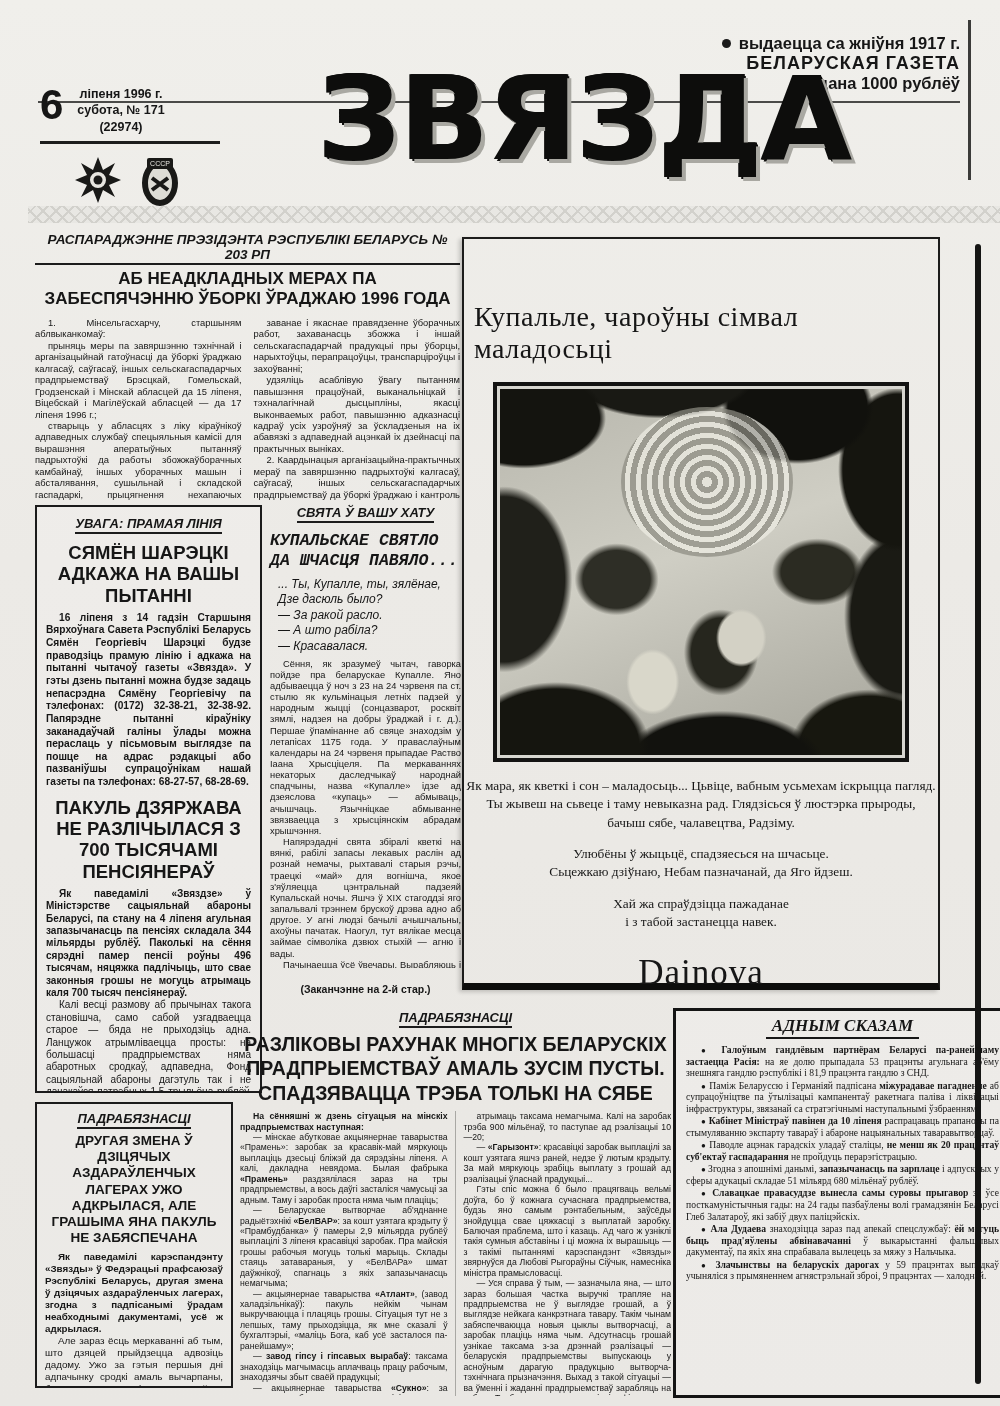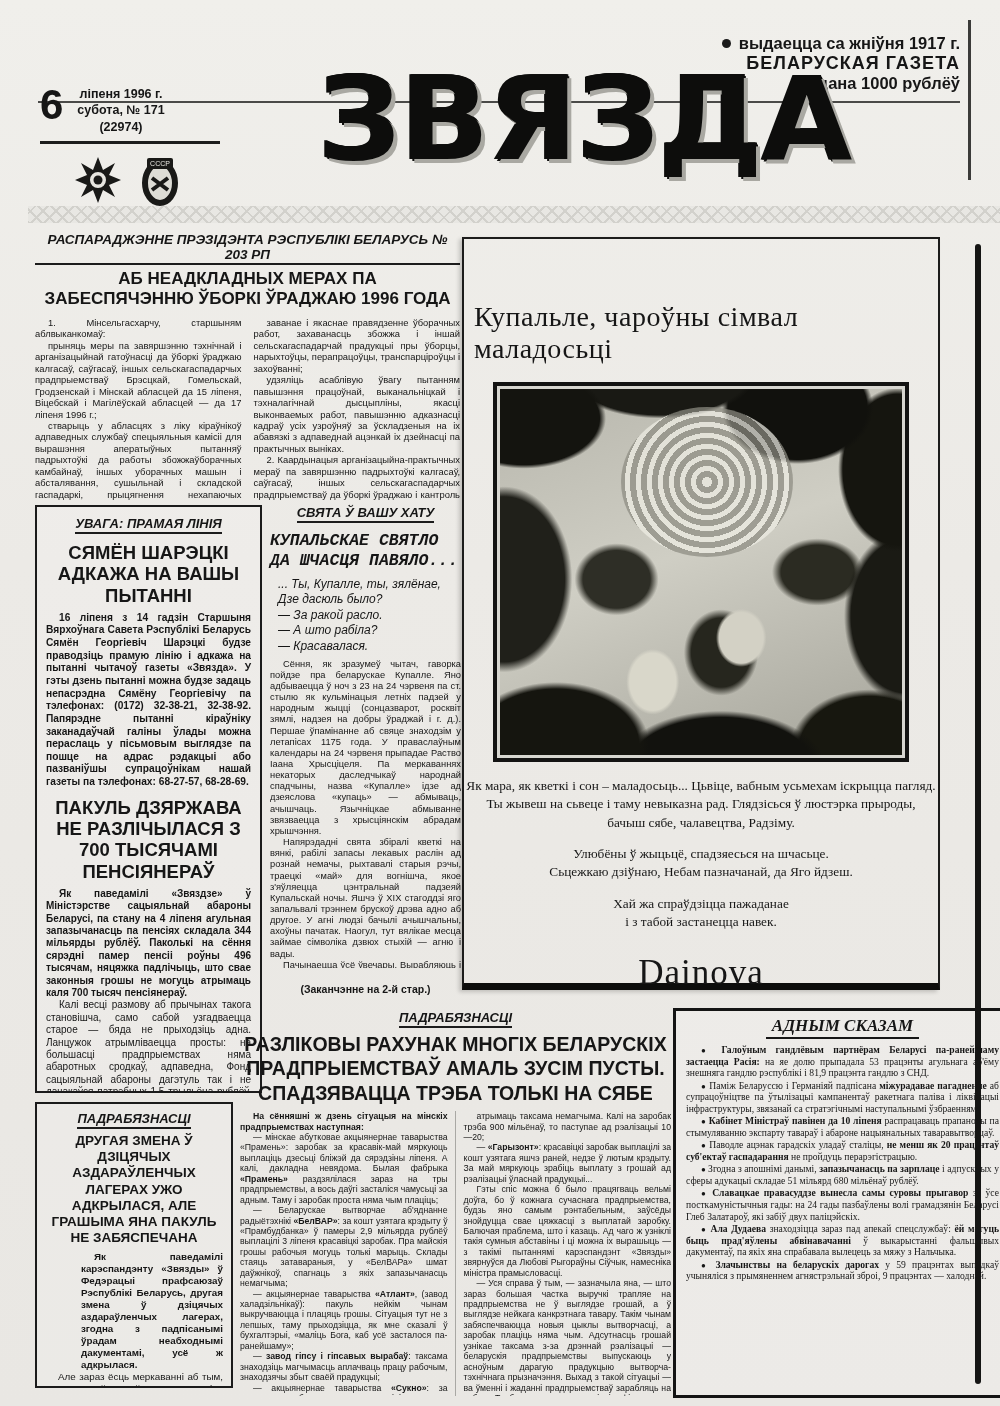--- a/index.html
+++ b/index.html
@@ -40,21 +40,21 @@
   .decree-cols>div{width:50%;}
   
   .left-col{position:absolute;left:35px;top:505px;width:227px;}
   .hotline-box{height:588px;overflow:hidden;padding:9px 9px 6px;box-sizing:border-box;}
   .hotline-box h3,.pens-title{font-size:18.5px;text-align:center;margin:8px 0 6px;line-height:1.15;}
   .hotline-body{font-weight:bold;font-size:10.2px;line-height:1.24;}
   .pens-lead{font-weight:bold;}
   .pens-body,.pens-lead{font-size:10px;line-height:1.24;}
   .camps-box{margin-top:9px;width:198px;box-sizing:border-box;height:286px;overflow:hidden;padding:7px 8px;}
   .camps-box h3{font-size:13.5px;text-align:center;margin:1px 0 5px;line-height:1.2;}
-  .camps-lead{font-weight:bold;margin-left:36px;}
+  .camps-lead{font-weight:bold;}
   .camps-lead,.camps-body{font-size:9.8px;line-height:1.22;}
   
   .kup-col{position:absolute;left:270px;top:505px;width:191px;height:500px;display:flex;flex-direction:column;}
   .kup-col .kicker span{font-size:13px;}
   .kup-title{font-family:Liberation Mono, monospace;font-style:italic;font-weight:bold;font-size:16.5px;
              text-align:left;margin:4px 0 6px;line-height:1.2;}
   .verse p{margin:0;font-style:italic;font-size:12px;line-height:1.3;text-indent:8px;}
   .kbody{overflow:hidden;flex:1;margin-top:4px;font-size:9.3px;line-height:1.2;}
   .kcont{font-weight:bold;text-align:center;font-size:10.5px;padding-top:4px;}
   

